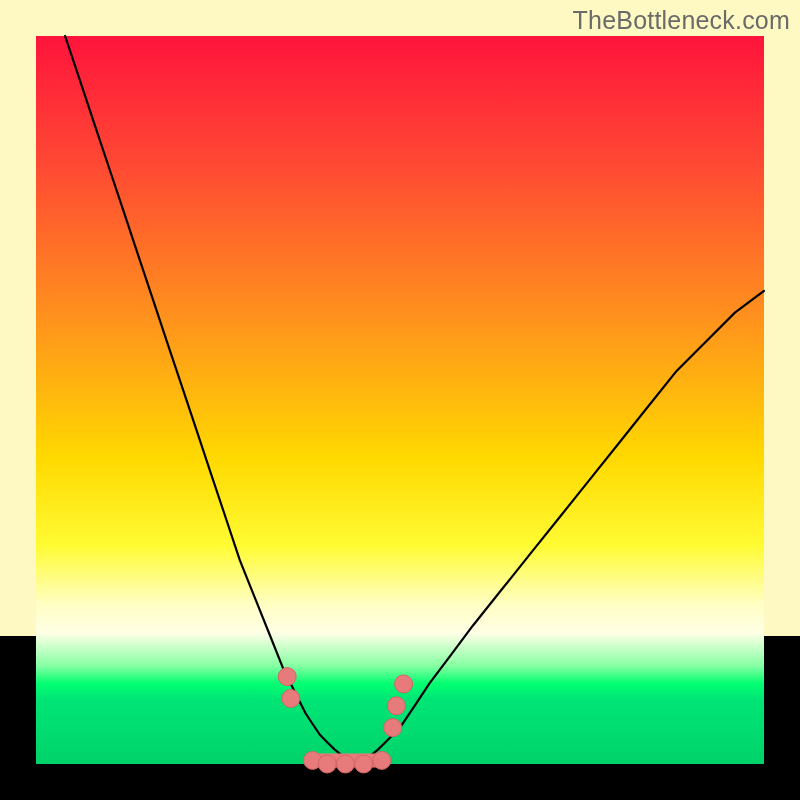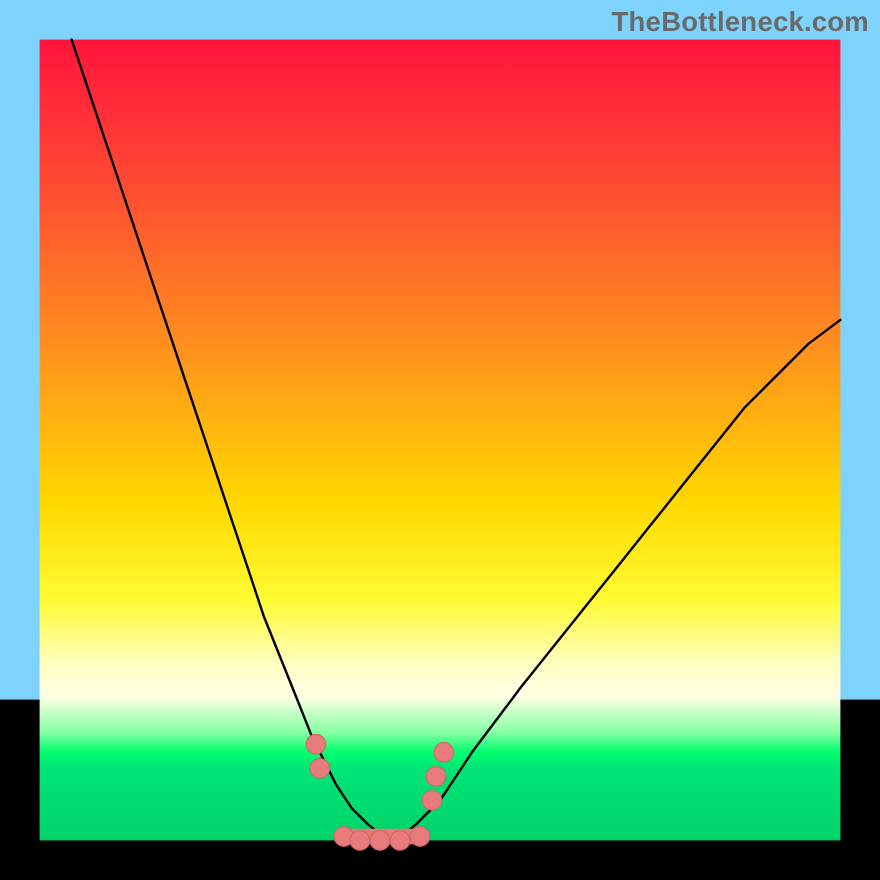--- a/index.html
+++ b/index.html
@@ -10,22 +10,21 @@
     background: #000;
     overflow: hidden;
     font-family: Arial, Helvetica, sans-serif;
   }
   .frame {
     position: absolute;
     left: 0;
     top: 0;
     width: 800px;
     height: 636px;
-    background: #7dd3fc;
-    font-weight: bold;
+    background: #fef9c3;
   }
   .plot {
     position: absolute;
     left: 36px;
     top: 36px;
     width: 728px;
     height: 728px;
     
     background: linear-gradient(
       to bottom,

